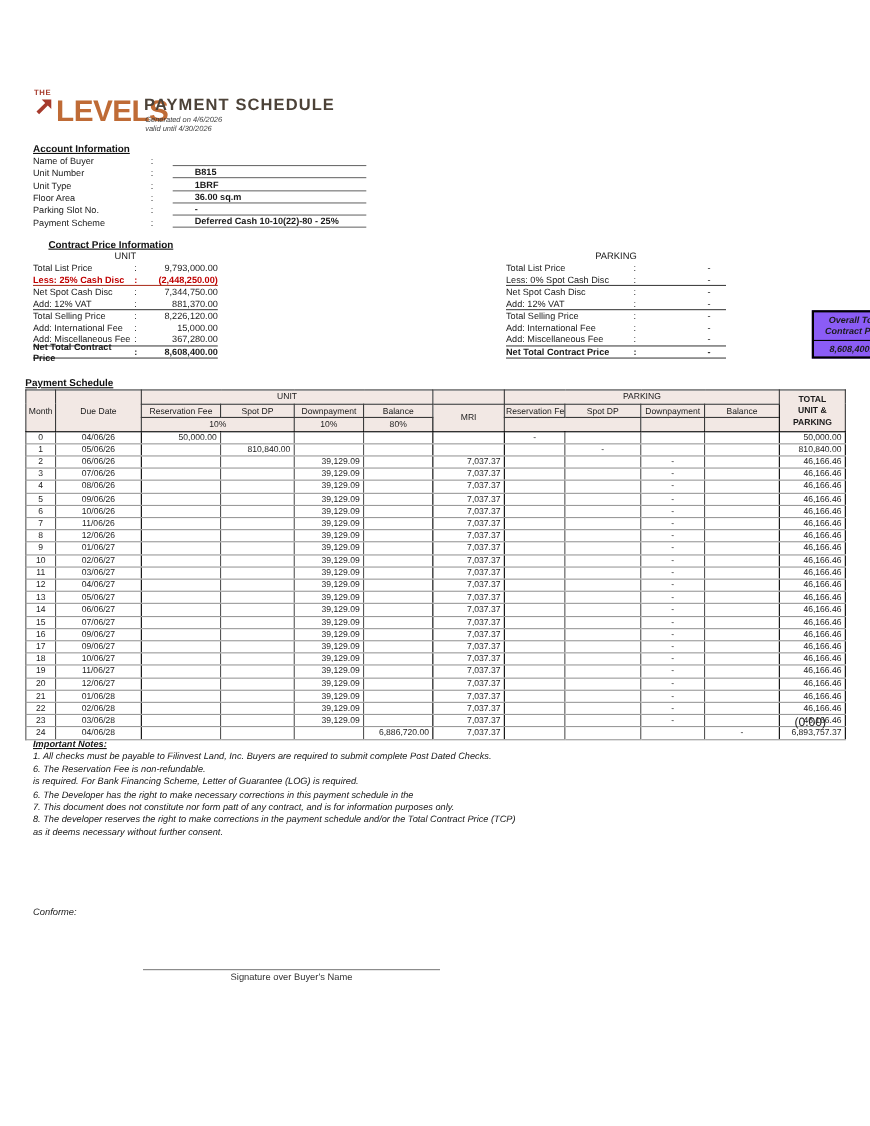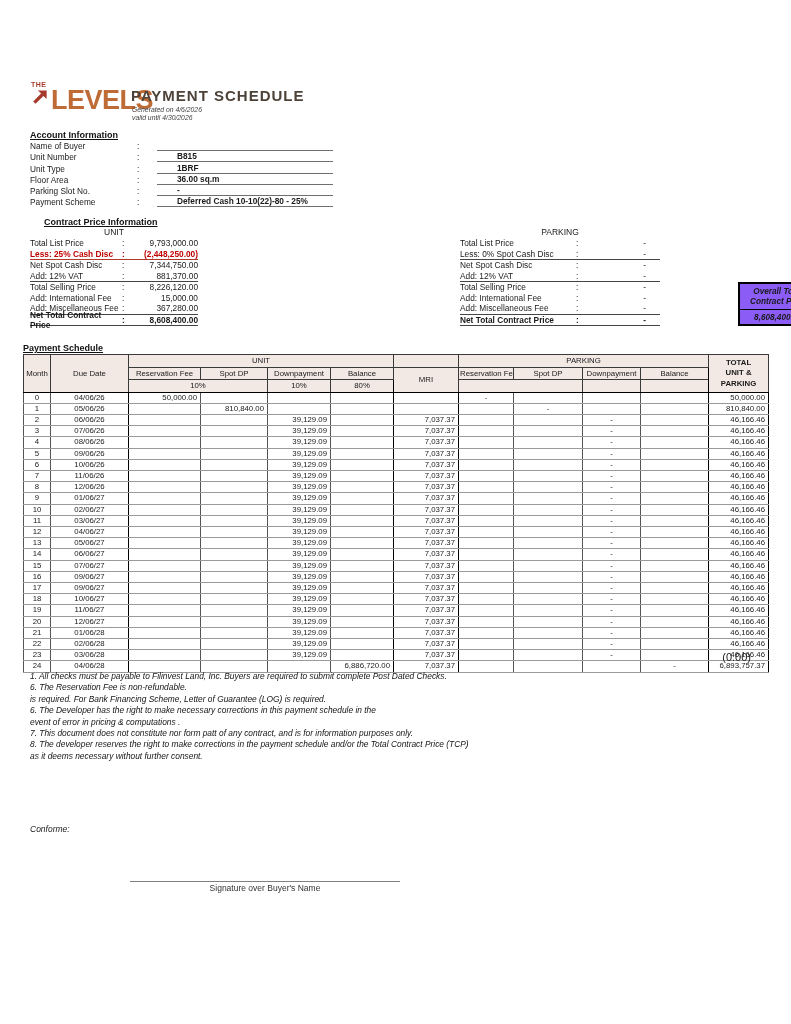--- a/index.html
+++ b/index.html
@@ -627,26 +627,26 @@
             <td class="r"></td>
             <td class="c">-</td>
             <td class="r gb">6,893,757.37</td>
           </tr>
         </tbody>
     </table>
   </div>
   <div class="zero-note">(0.00)</div>
 
   <div class="notes">
+    <div class="nh">Important Notes:</div>
     <div>
         <div>1. All checks must be payable to Filinvest Land, Inc. Buyers are required to submit complete Post Dated Checks.</div>
         <div>6. The Reservation Fee is non-refundable.</div>
         <div>is required. For Bank Financing Scheme, Letter of Guarantee (LOG) is required.</div>
         <div>6. The Developer has the right to make necessary corrections in this payment schedule in the</div>
-        <div>event of error in pricing &amp; computations .</div>
         <div>7. This document does not constitute nor form patt of any contract, and is for information purposes only.</div>
         <div>8. The developer reserves the right to make corrections in the payment schedule and/or the Total Contract Price (TCP)</div>
         <div>as it deems necessary without further consent.</div>
       </div>
   </div>
 
   <div class="conforme">Conforme:</div>
   <div class="sigblock">
     <div class="sigline"></div>
     <div class="sigcap">Signature over Buyer's Name</div>

